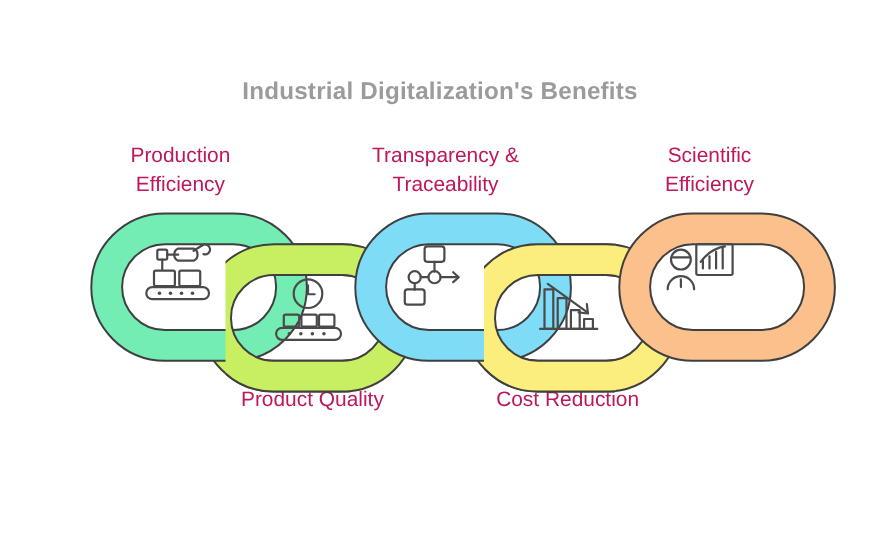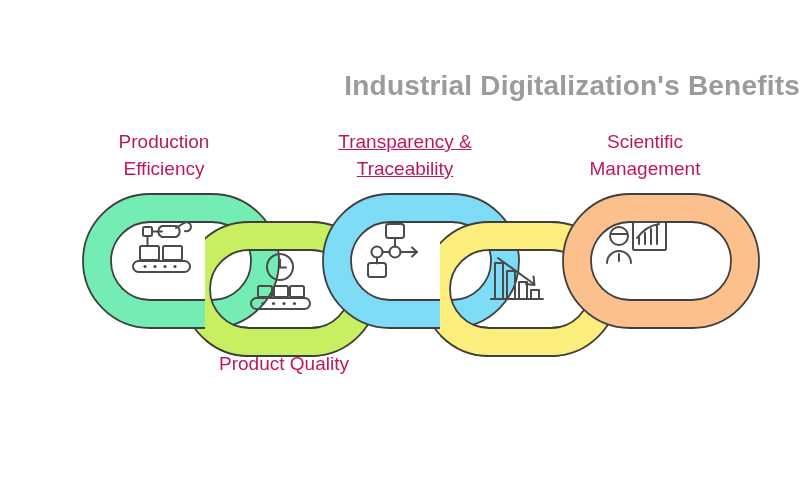--- a/index.html
+++ b/index.html
@@ -17,36 +17,36 @@
   #canvas {
     position: relative;
     width: 800px;
     height: 500px;
   }
   .title {
     position: absolute;
     left: 0;
     top: 70px;
     width: 800px;
-    text-align: right;
-    font-size: 28px;
+    text-align: center;
+    font-size: 22px;
     font-weight: bold;
     color: #9b9b9b;
     letter-spacing: 0.2px;
   }
   .label {
     position: absolute;
     text-align: center;
     font-size: 19px;
     color: #be185d;
     line-height: 27px;
     white-space: pre-line;
   }
   .label-top-1 { left: 44px;  top: 128px; width: 240px; }
-  .label-top-2 { left: 285px; top: 128px; width: 240px; text-decoration: underline; }
+  .label-top-2 { left: 285px; top: 128px; width: 240px; }
   .label-top-3 { left: 525px; top: 128px; width: 240px; }
   .label-bot-1 { left: 164px; top: 350px; width: 240px; text-align: center; }
   .label-bot-2 { left: 396px; top: 350px; width: 240px; }
 
   #chain-svg {
     position: absolute;
     left: 0;
     top: 0;
   }
 </style>
@@ -55,22 +55,23 @@
 
 <div id="canvas">
 
   <div class="title">Industrial Digitalization's Benefits</div>
 
   <div class="label label-top-1">Production
 Efficiency</div>
   <div class="label label-top-2">Transparency &amp;
 Traceability</div>
   <div class="label label-top-3">Scientific
-Management</div>
+Efficiency</div>
   <div class="label label-bot-1">Product Quality</div>
+  <div class="label label-bot-2">Cost Reduction</div>
 
   <svg id="chain-svg" width="800" height="500" viewBox="0 0 800 500">
     <defs>
 
       <g id="ringdef"></g>
 
       <clipPath id="clip-left-1">
           <rect x="0" y="0" width="205" height="500"></rect>
         </clipPath>
       <clipPath id="clip-right-1">

